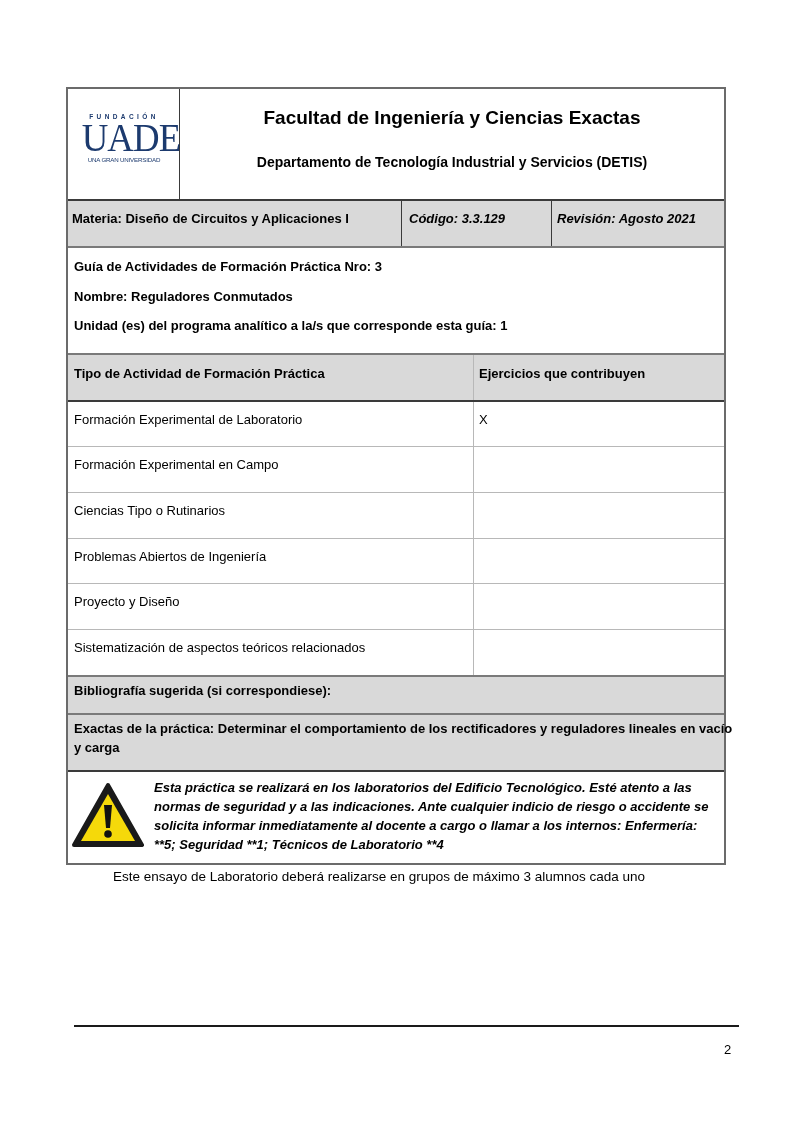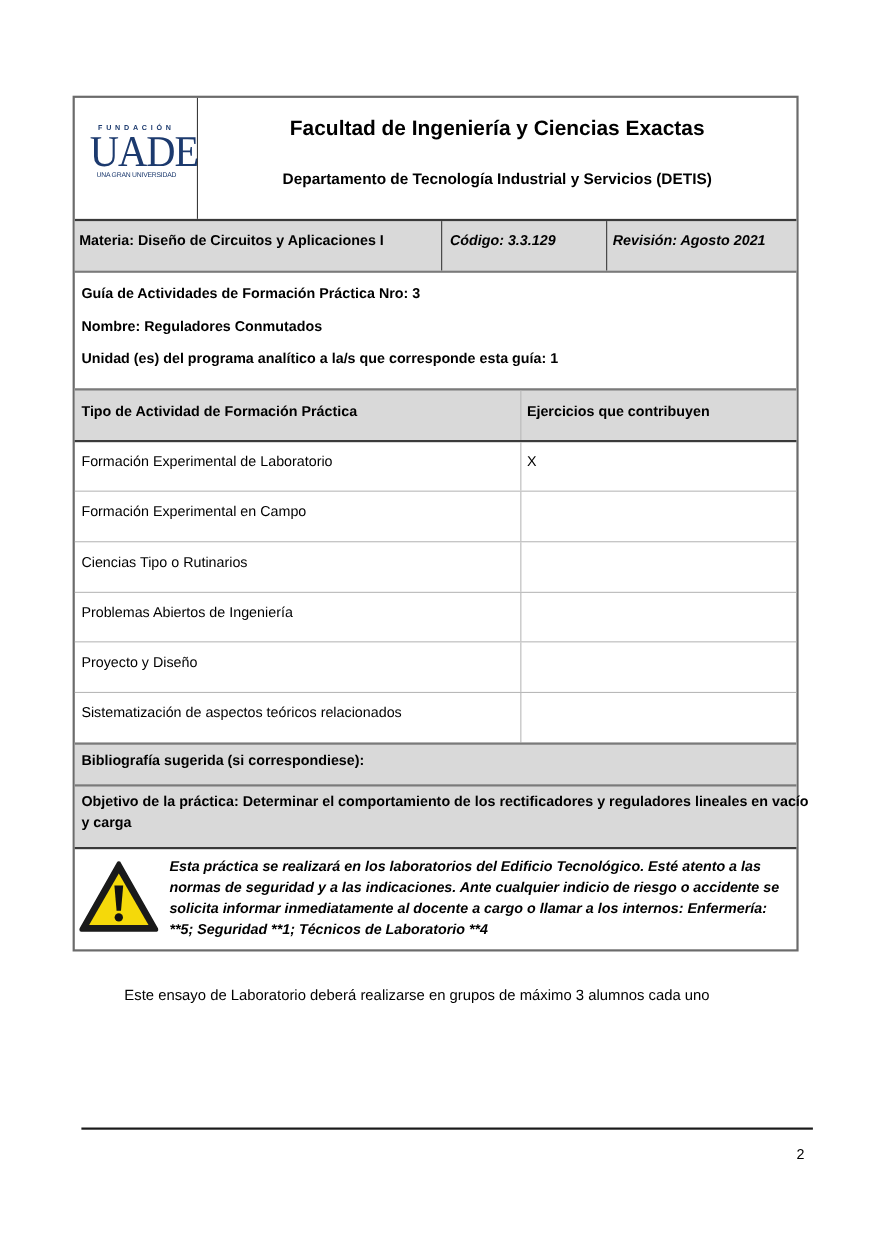--- a/index.html
+++ b/index.html
@@ -23,21 +23,21 @@
   .logo { position: absolute; left: 10px; top: 24px; width: 92px; text-align: center; color: #1c3a6e; }
   .logo .fund { font-size: 6.5px; letter-spacing: 3.4px; font-weight: bold; }
   .logo .uade { font-family: "Liberation Serif", "DejaVu Serif", serif; font-size: 40px; line-height: 36px;
                 letter-spacing: -1px; transform: scaleX(0.92); }
   .logo .tag { font-size: 6.2px; letter-spacing: -0.2px; }
   .title { left: 112px; right: 0; text-align: center; top: 18px; font-size: 19px; font-weight: bold; position: absolute; }
   .subtitle { left: 112px; right: 0; text-align: center; top: 65px; font-size: 14px; font-weight: bold; position: absolute; }
 
   .warn-text { position: absolute; left: 86px; top: 6px; right: 4px; font-size: 13px; font-weight: bold;
                font-style: italic; line-height: 19px; }
-  .after { position: absolute; left: 113px; top: 869px; font-size: 13.5px; margin-top: 28px; }
+  .after { position: absolute; left: 113px; top: 869px; font-size: 13.5px; }
   .footer-line { position: absolute; left: 74px; top: 1025px; width: 665px; height: 2px; background: #1a1a1a; }
   .page-num { position: absolute; left: 724px; top: 1042px; font-size: 13px; }
 </style>
 </head>
 <body>
 
 <div class="sheet">
 
   <div class="row" style="top:0; height:110px;">
     <div class="cell logo-cell">
@@ -111,21 +111,21 @@
     <div class="cell vline-light" style="left:405px; right:0;">
       <span class="txt" style="left:5px; top:10px;"></span>
     </div>
   </div>
 
   <div class="row gray bt-mid" style="top:586px; height:38px;">
     <span class="txt bold" style="left:6px; top:6px;">Bibliografía sugerida (si correspondiese):</span>
   </div>
 
   <div class="row gray bt-mid" style="top:624px; height:57px;">
-    <span class="txt bold" style="left:6px; top:6px;">Objetivo de la práctica: Determinar el comportamiento de los rectificadores y reguladores lineales en vacío</span>
+    <span class="txt bold" style="left:6px; top:6px;">Exactas de la práctica: Determinar el comportamiento de los rectificadores y reguladores lineales en vacío</span>
     <span class="txt bold" style="left:6px; top:25px;">y carga</span>
   </div>
 
   <div class="row bt-dark" style="top:681px; bottom:0;">
     <svg style="position:absolute; left:4px; top:10px;" width="72" height="66" viewBox="0 0 72 66">
       <polygon points="36,3 70,63 2,63" fill="#1a1a1a" stroke="#1a1a1a" stroke-width="4" stroke-linejoin="round"></polygon>
       <polygon points="36,12 63,59 9,59" fill="#f5d90a"></polygon>
       <path d="M32,23 L40,23 L38,46 L34,46 Z" fill="#111"></path>
       <circle cx="36" cy="52" r="3.8" fill="#111"></circle>
     </svg>

